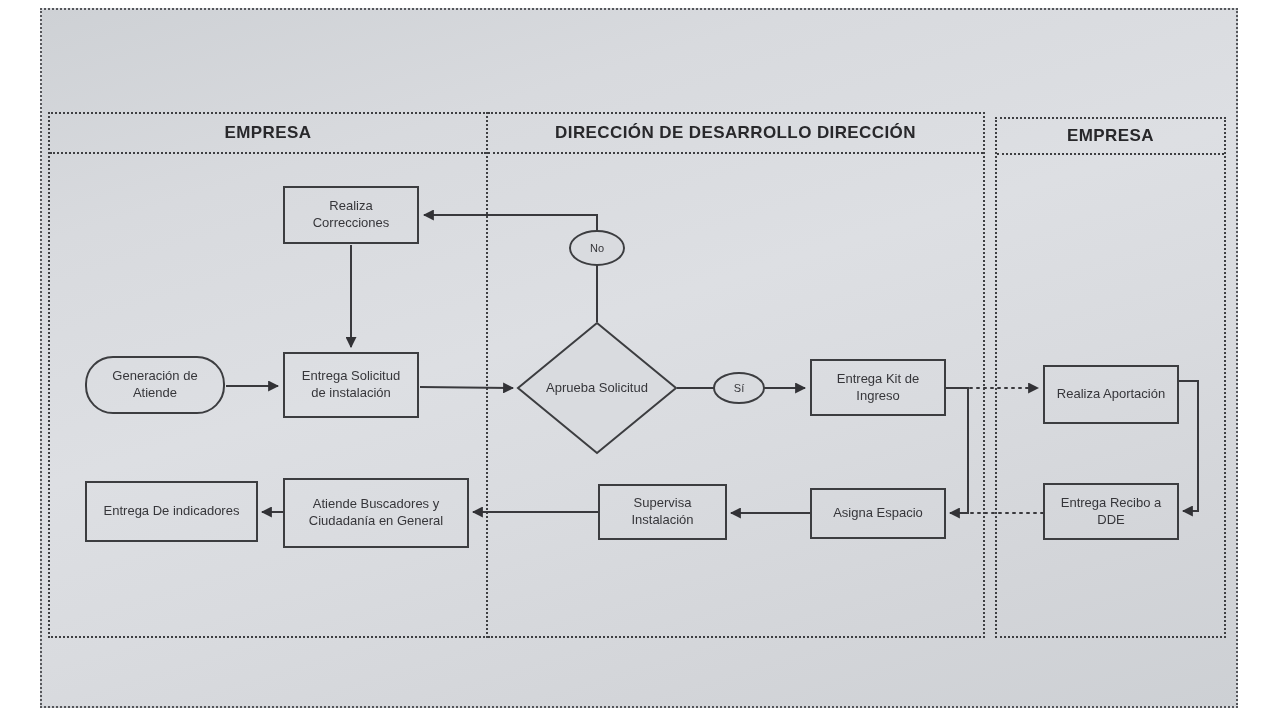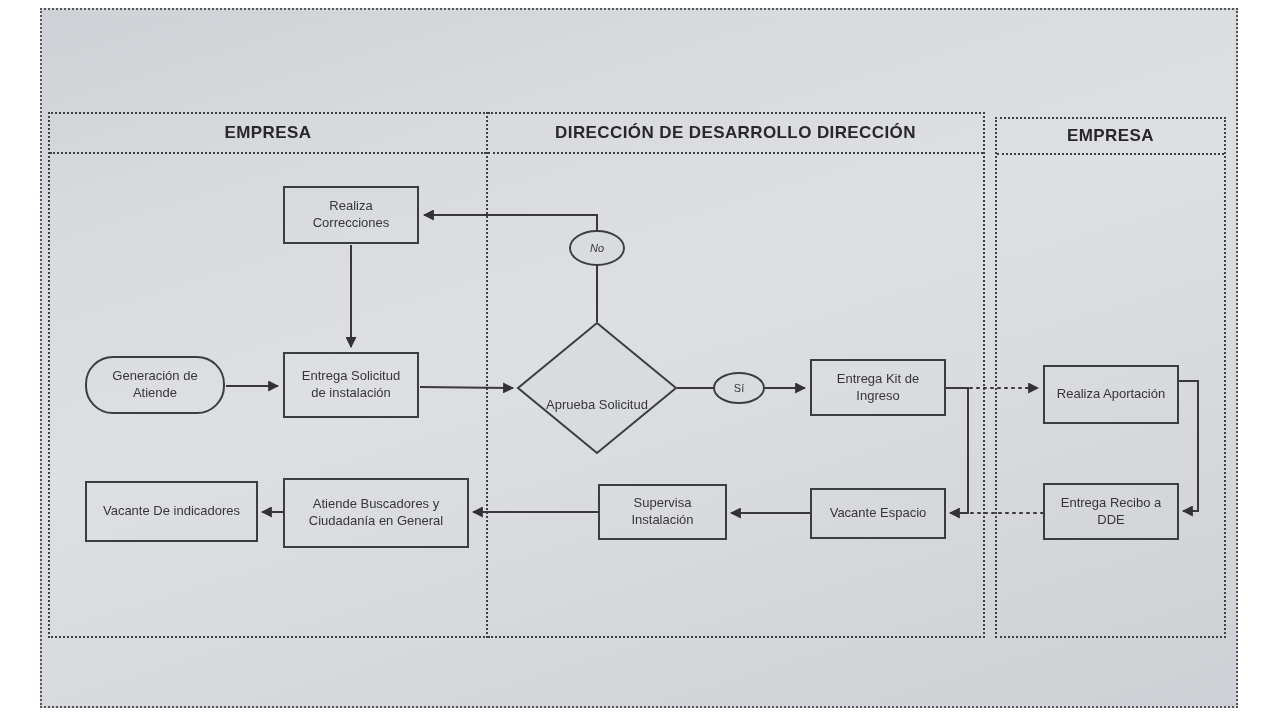--- a/index.html
+++ b/index.html
@@ -162,53 +162,53 @@
   </div>
 
   <div class="node" style="left:283px; top:186px; width:136px; height:58px;">
     <span>Realiza Correcciones</span>
   </div>
 
   <div class="node" style="left:283px; top:352px; width:136px; height:66px;">
     <span>Entrega Solicitud de instalación</span>
   </div>
 
-  <div class="floating-label" style="left:537px; top:362px; width:120px; height:52px;align-items:flex-end;">
+  <div class="floating-label" style="left:537px; top:362px; width:120px; height:52px;">
     <span>Aprueba Solicitud</span>
   </div>
 
-  <div class="floating-label small-label" style="left:570px; top:231px; width:54px; height:34px;font-style:italic;">
+  <div class="floating-label small-label" style="left:570px; top:231px; width:54px; height:34px;">
     <span>No</span>
   </div>
 
   <div class="floating-label small-label" style="left:714px; top:373px; width:50px; height:30px;">
     <span>Sí</span>
   </div>
 
   <div class="node" style="left:810px; top:359px; width:136px; height:57px;">
     <span>Entrega Kit de Ingreso</span>
   </div>
 
   <div class="node" style="left:1043px; top:353px; width:136px; height:59px;margin-top:12px;">
     <span>Realiza Aportación</span>
   </div>
 
   <div class="node" style="left:1043px; top:483px; width:136px; height:57px;">
     <span>Entrega Recibo a DDE</span>
   </div>
 
   <div class="node" style="left:810px; top:488px; width:136px; height:51px;">
-    <span>Vacante Espacio</span>
+    <span>Asigna Espacio</span>
   </div>
 
   <div class="node" style="left:598px; top:484px; width:129px; height:56px;">
     <span>Supervisa Instalación</span>
   </div>
 
   <div class="node" style="left:283px; top:478px; width:186px; height:70px;">
     <span>Atiende Buscadores y Ciudadanía en General</span>
   </div>
 
   <div class="node" style="left:85px; top:481px; width:173px; height:61px;">
-    <span>Vacante De indicadores</span>
+    <span>Entrega De indicadores</span>
   </div>
 
 </div>
 
 </body></html>

